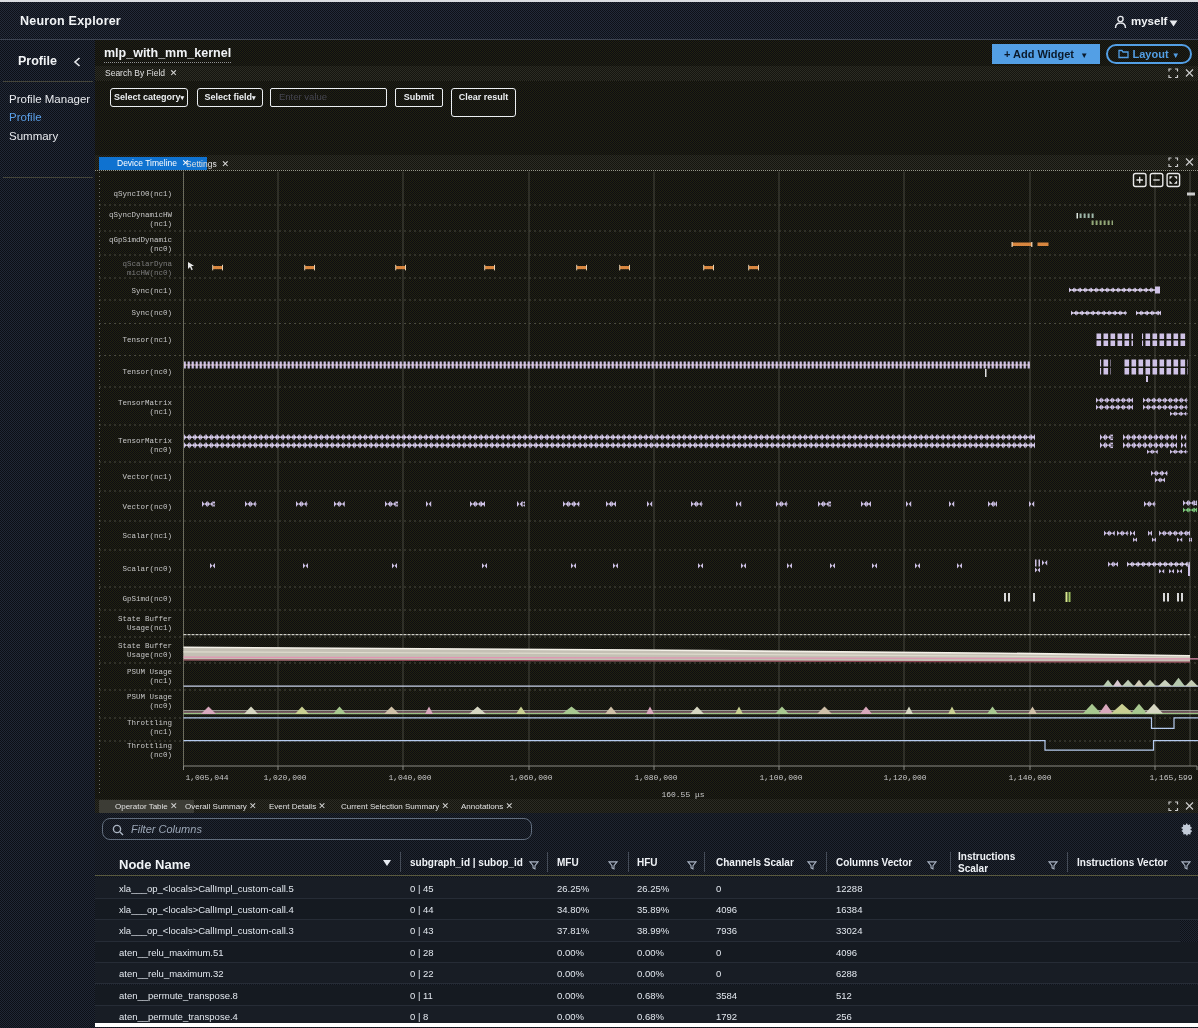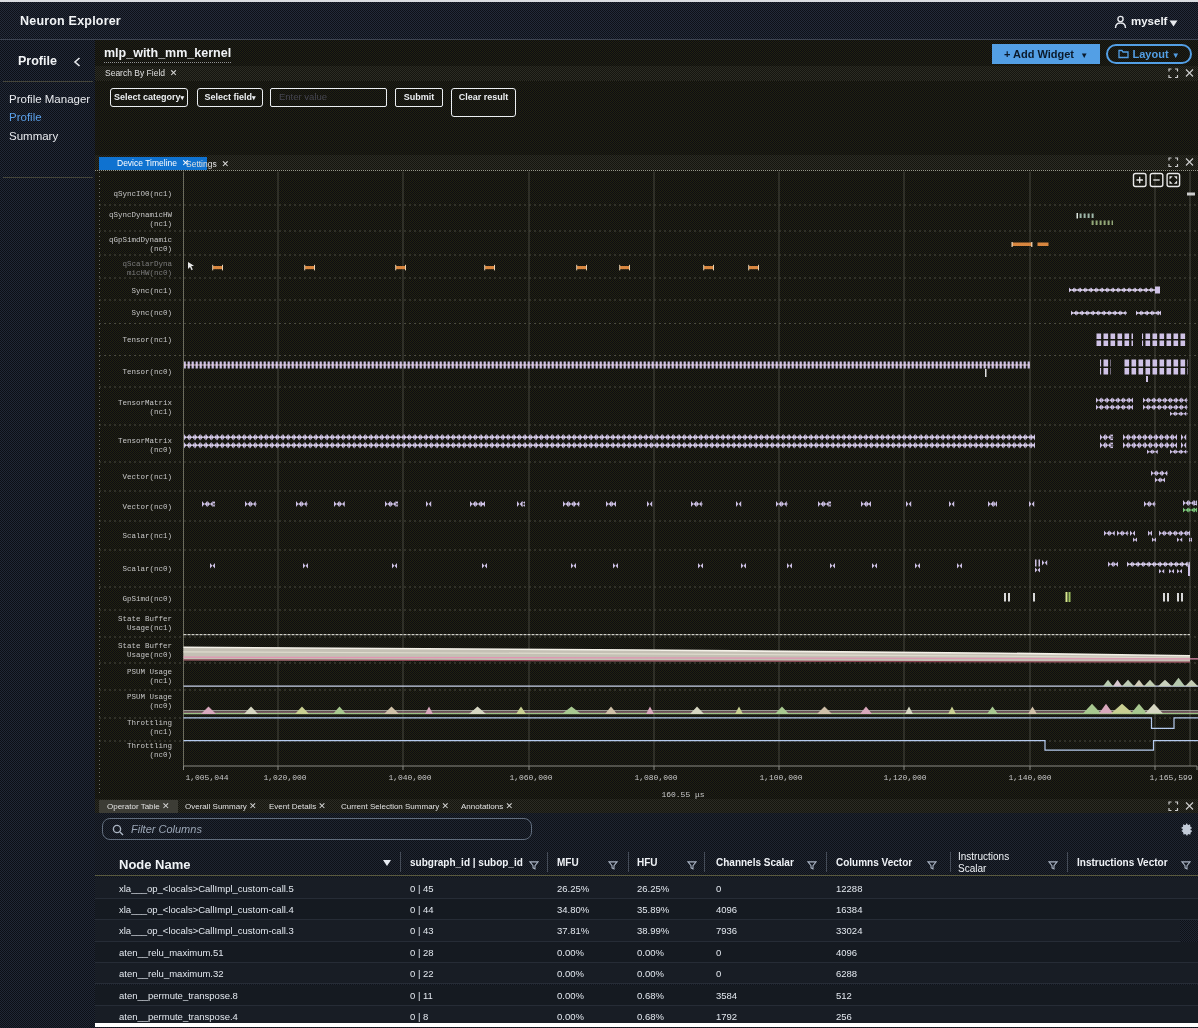--- a/index.html
+++ b/index.html
@@ -411,21 +411,21 @@
 <rect x="1055.3" y="2.5" width="12.5" height="13" rx="2" fill="none" stroke="#e8e8e8" stroke-width="1.4"></rect>
 <path d="M 1058.3 9 h 6.4" stroke="#e8e8e8" stroke-width="1.3"></path>
 <rect x="1072.1" y="2.5" width="12.5" height="13" rx="2" fill="none" stroke="#e8e8e8" stroke-width="1.4"></rect>
 <path d="M 1074.5 8.4 L 1074.5 5.2 L 1077.7 5.2 Z" fill="#e8e8e8"></path>
 <path d="M 1074.5 9.6 L 1074.5 12.8 L 1077.7 12.8 Z" fill="#e8e8e8"></path>
 <path d="M 1082.1 8.4 L 1082.1 5.2 L 1078.8999999999999 5.2 Z" fill="#e8e8e8"></path>
 <path d="M 1082.1 9.6 L 1082.1 12.8 L 1078.8999999999999 12.8 Z" fill="#e8e8e8"></path>
 </svg>
 
 <div class="abs tex-tab" style="left:95px;top:799px;width:1103px;height:14px">
-<div style="position:absolute;left:4px;top:1px;height:13px;background:#3c3c35;padding:0 8px;font-size:8px;color:#e0e0e0;line-height:13px;white-space:nowrap">Operator Table <span style="color:#d8d8d8;font-size:9px">✕</span></div>
+<div style="position:absolute;left:4px;top:1px;height:13px;background:#3c3c35;padding:0 16px;font-size:8px;color:#e0e0e0;line-height:13px;white-space:nowrap">Operator Table <span style="color:#d8d8d8;font-size:9px">✕</span></div>
 <div style="position:absolute;left:86px;top:1px;height:13px;padding:0 4px;font-size:8px;color:#e0e0e0;line-height:13px;white-space:nowrap">Overall Summary <span style="color:#d8d8d8;font-size:9px">✕</span></div>
 <div style="position:absolute;left:170px;top:1px;height:13px;padding:0 4px;font-size:8px;color:#e0e0e0;line-height:13px;white-space:nowrap">Event Details <span style="color:#d8d8d8;font-size:9px">✕</span></div>
 <div style="position:absolute;left:242px;top:1px;height:13px;padding:0 4px;font-size:8px;color:#e0e0e0;line-height:13px;white-space:nowrap">Current Selection Summary <span style="color:#d8d8d8;font-size:9px">✕</span></div>
 <div style="position:absolute;left:362px;top:1px;height:13px;padding:0 4px;font-size:8px;color:#e0e0e0;line-height:13px;white-space:nowrap">Annotations <span style="color:#d8d8d8;font-size:9px">✕</span></div>
 </div>
 
   <svg style="position:absolute;left:1168px;top:801px" width="26" height="10" viewBox="0 0 26 10">
     <g stroke="#cccccc" stroke-width="1.2" fill="none">
       <path d="M1 3.5 V1 h2.5 M7 1 h2.5 v2.5 M9.5 7 v2.5 H7 M3.5 9.5 H1 V7"></path>
       <path d="M18 1.5 l7 7 M25 1.5 l-7 7"></path>
@@ -442,21 +442,21 @@
 <svg class="abs" style="left:1180px;top:823px" width="13" height="13" viewBox="0 0 24 24">
   <path fill="#c3cbd8" d="M12 8a4 4 0 100 8 4 4 0 000-8zm9.4 5.6l-2-.3a7.6 7.6 0 000-2.6l2-.3.3-2-1.9-.8c-.3-.8-.7-1.6-1.3-2.2l.8-1.9-1.6-1.2-1.5 1.3a7.6 7.6 0 00-2.5-.7L13.3 1h-2l-.4 2a7.6 7.6 0 00-2.5.7L6.9 2.3 5.3 3.5l.8 1.9c-.6.6-1 1.4-1.3 2.2l-2 .3.3 2.5 2 .3a7.6 7.6 0 000 2.6l-2 .3.3 2 1.9.8c.3.8.7 1.6 1.3 2.2l-.8 1.9 1.6 1.2 1.5-1.3c.8.3 1.6.6 2.5.7l.4 2h2l.4-2c.9-.1 1.7-.4 2.5-.7l1.5 1.3 1.6-1.2-.8-1.9c.6-.6 1-1.4 1.3-2.2l1.9-.8z"></path>
 </svg>
 <div class="abs" style="left:95px;top:848px;width:1103px;height:28px;border-bottom:1px solid #59593e">
 <span style="position:absolute;left:24px;top:9px;font-size:13px;font-weight:bold;color:#f0f3f7">Node Name</span>
 <span style="position:absolute;left:315px;top:9px;font-size:10px;font-weight:bold;color:#f0f3f7">subgraph_id | subop_id</span>
 <span style="position:absolute;left:462px;top:9px;font-size:10px;font-weight:bold;color:#f0f3f7">MFU</span>
 <span style="position:absolute;left:542px;top:9px;font-size:10px;font-weight:bold;color:#f0f3f7">HFU</span>
 <span style="position:absolute;left:621px;top:9px;font-size:10px;font-weight:bold;color:#f0f3f7">Channels Scalar</span>
 <span style="position:absolute;left:741px;top:9px;font-size:10px;font-weight:bold;color:#f0f3f7">Columns Vector</span>
-<span style="position:absolute;left:863px;top:3px;font-size:10px;font-weight:normal;color:#f0f3f7;line-height:12px">Instructions<br>Scalar</span>
+<span style="position:absolute;left:863px;top:3px;font-size:10px;font-weight:bold;color:#f0f3f7;line-height:12px">Instructions<br>Scalar</span>
 <span style="position:absolute;left:982px;top:9px;font-size:10px;font-weight:bold;color:#f0f3f7">Instructions Vector</span>
 <span style="position:absolute;left:434px;top:8px"><svg width="10" height="9" viewBox="0 0 11 10" style="vertical-align:0">
         <path d="M1 1 h9 l-3.4 4.2 v3.6 l-2.2 -1.2 v-2.4 z" fill="none" stroke="#aab4c4" stroke-width="1.2"></path>
       </svg></span>
 <span style="position:absolute;left:513px;top:8px"><svg width="10" height="9" viewBox="0 0 11 10" style="vertical-align:0">
         <path d="M1 1 h9 l-3.4 4.2 v3.6 l-2.2 -1.2 v-2.4 z" fill="none" stroke="#aab4c4" stroke-width="1.2"></path>
       </svg></span>
 <span style="position:absolute;left:592px;top:8px"><svg width="10" height="9" viewBox="0 0 11 10" style="vertical-align:0">
         <path d="M1 1 h9 l-3.4 4.2 v3.6 l-2.2 -1.2 v-2.4 z" fill="none" stroke="#aab4c4" stroke-width="1.2"></path>
       </svg></span>

